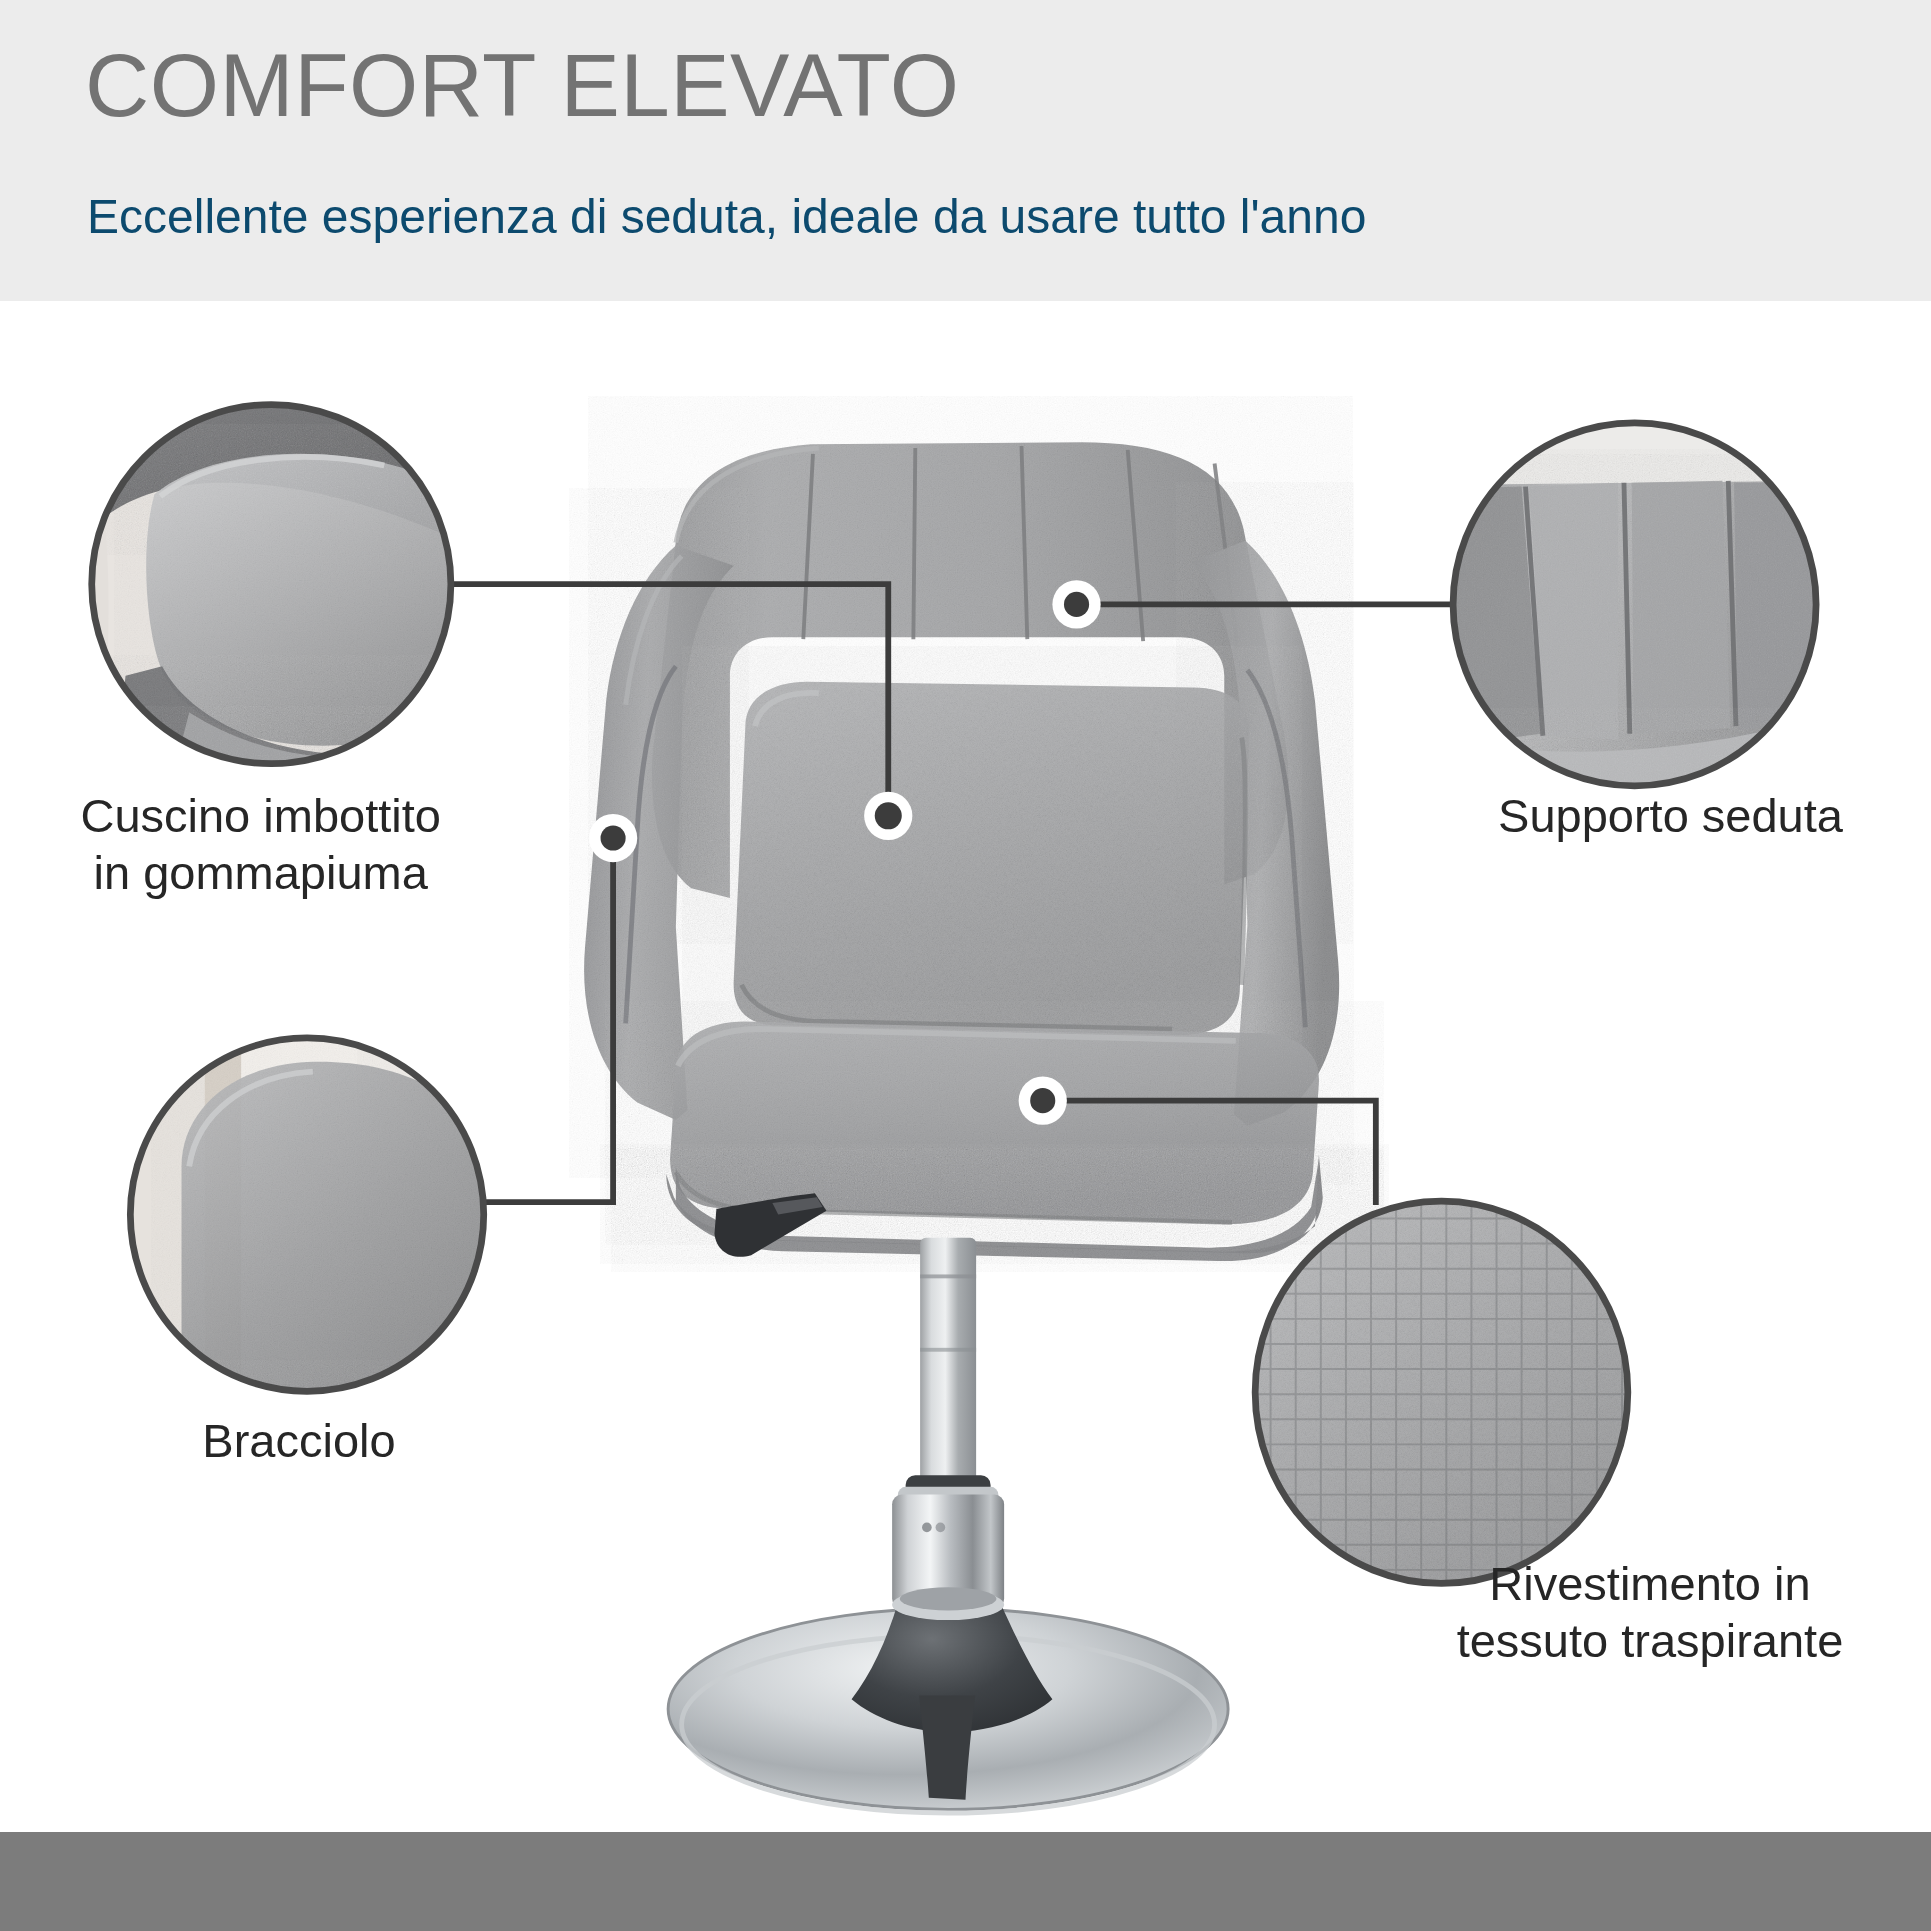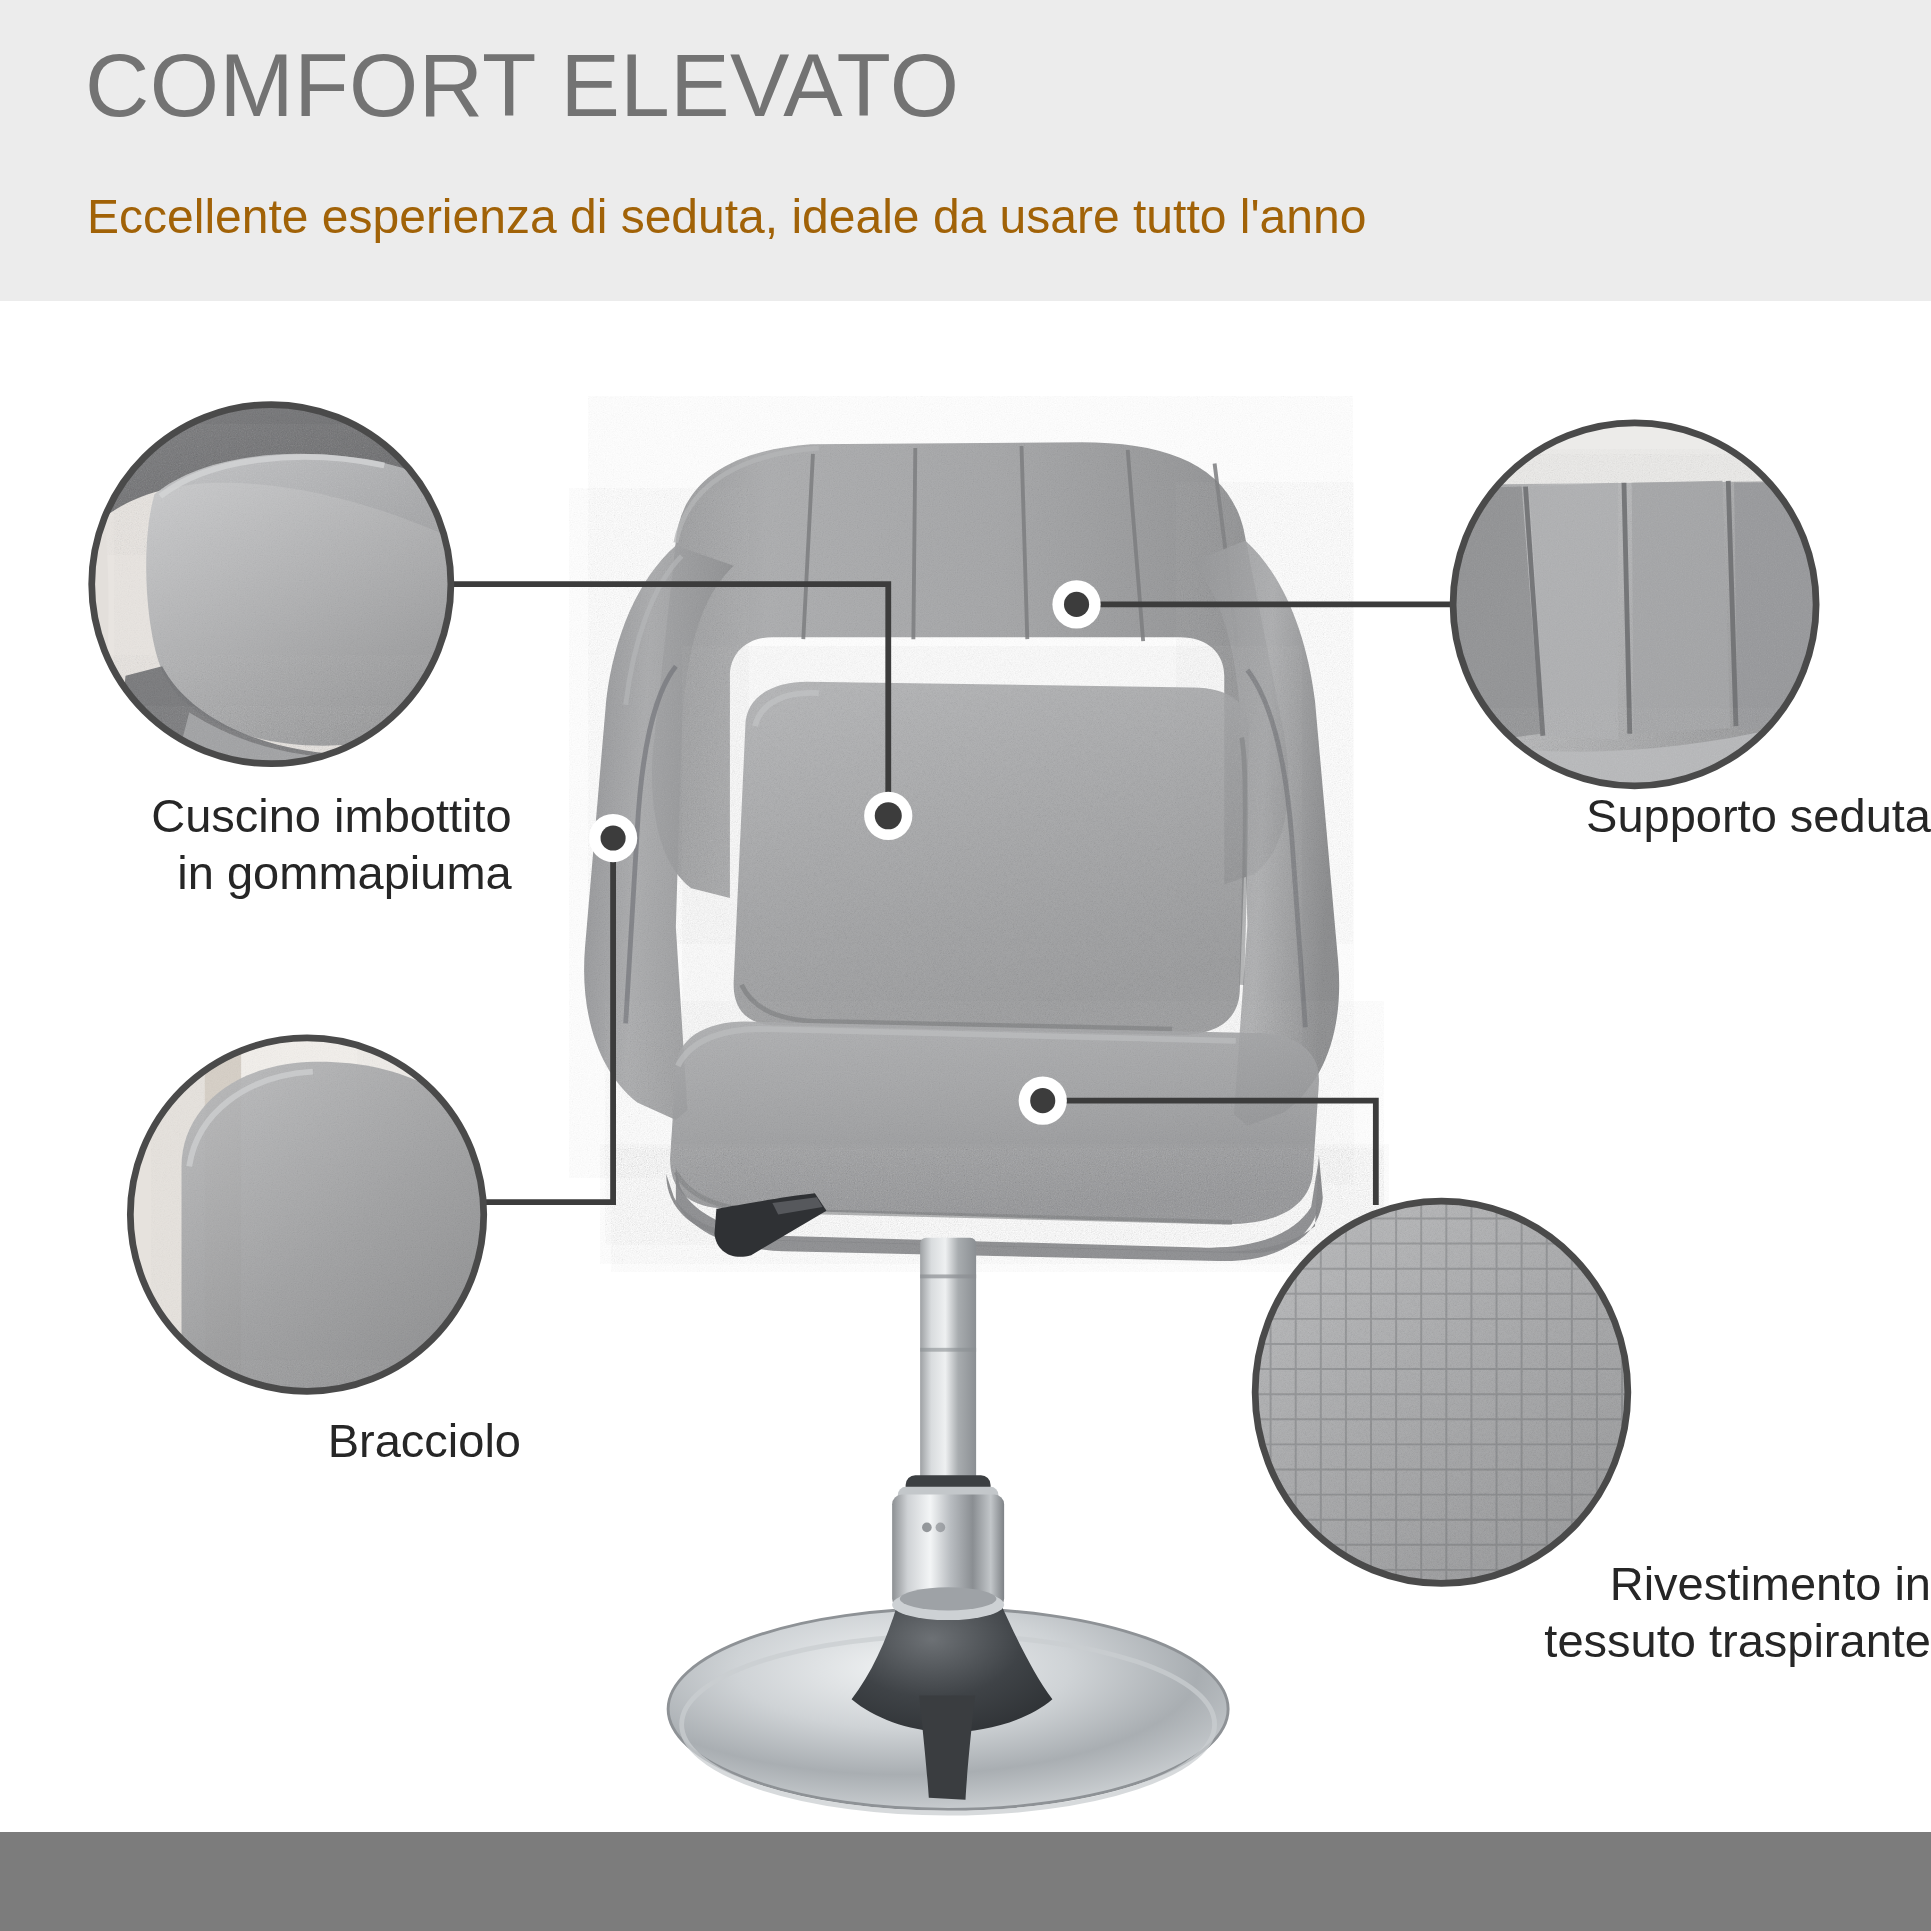--- a/index.html
+++ b/index.html
@@ -20,36 +20,36 @@
   .page-title{
     position:absolute;left:85px;top:41px;
     font-size:89px;line-height:1.0;
     letter-spacing:0.5px;
     color:#737373;font-weight:400;
     white-space:nowrap;
   }
   .page-subtitle{
     position:absolute;left:87px;top:193px;
     font-size:48px;line-height:1.0;
-    color:#a16207;font-weight:400;
+    color:#0c4a6e;font-weight:400;
     white-space:nowrap;
   }
 
   
   .bottom-bar{
     position:absolute;left:0;top:1832px;width:1931px;height:99px;
     background:#7c7c7c;
   }
 
   
   .callout-label{
     position:absolute;
     color:#262626;font-weight:400;
     font-size:47px;line-height:1.22;
-    text-align:right;
+    text-align:center;
     white-space:pre-line;
   }
   #label-cushion{left:9.7px;top:787px;width:502px;}
   #label-armrest{left:77px;top:1412px;width:444px;}
   #label-lumbar{left:1410px;top:787px;width:521px;}
   #label-fabric{left:1369px;top:1555px;width:562px;}
 
   
   #scene{position:absolute;left:0;top:0;width:1931px;height:1931px;}
   #scene *{shape-rendering:geometricPrecision;}

